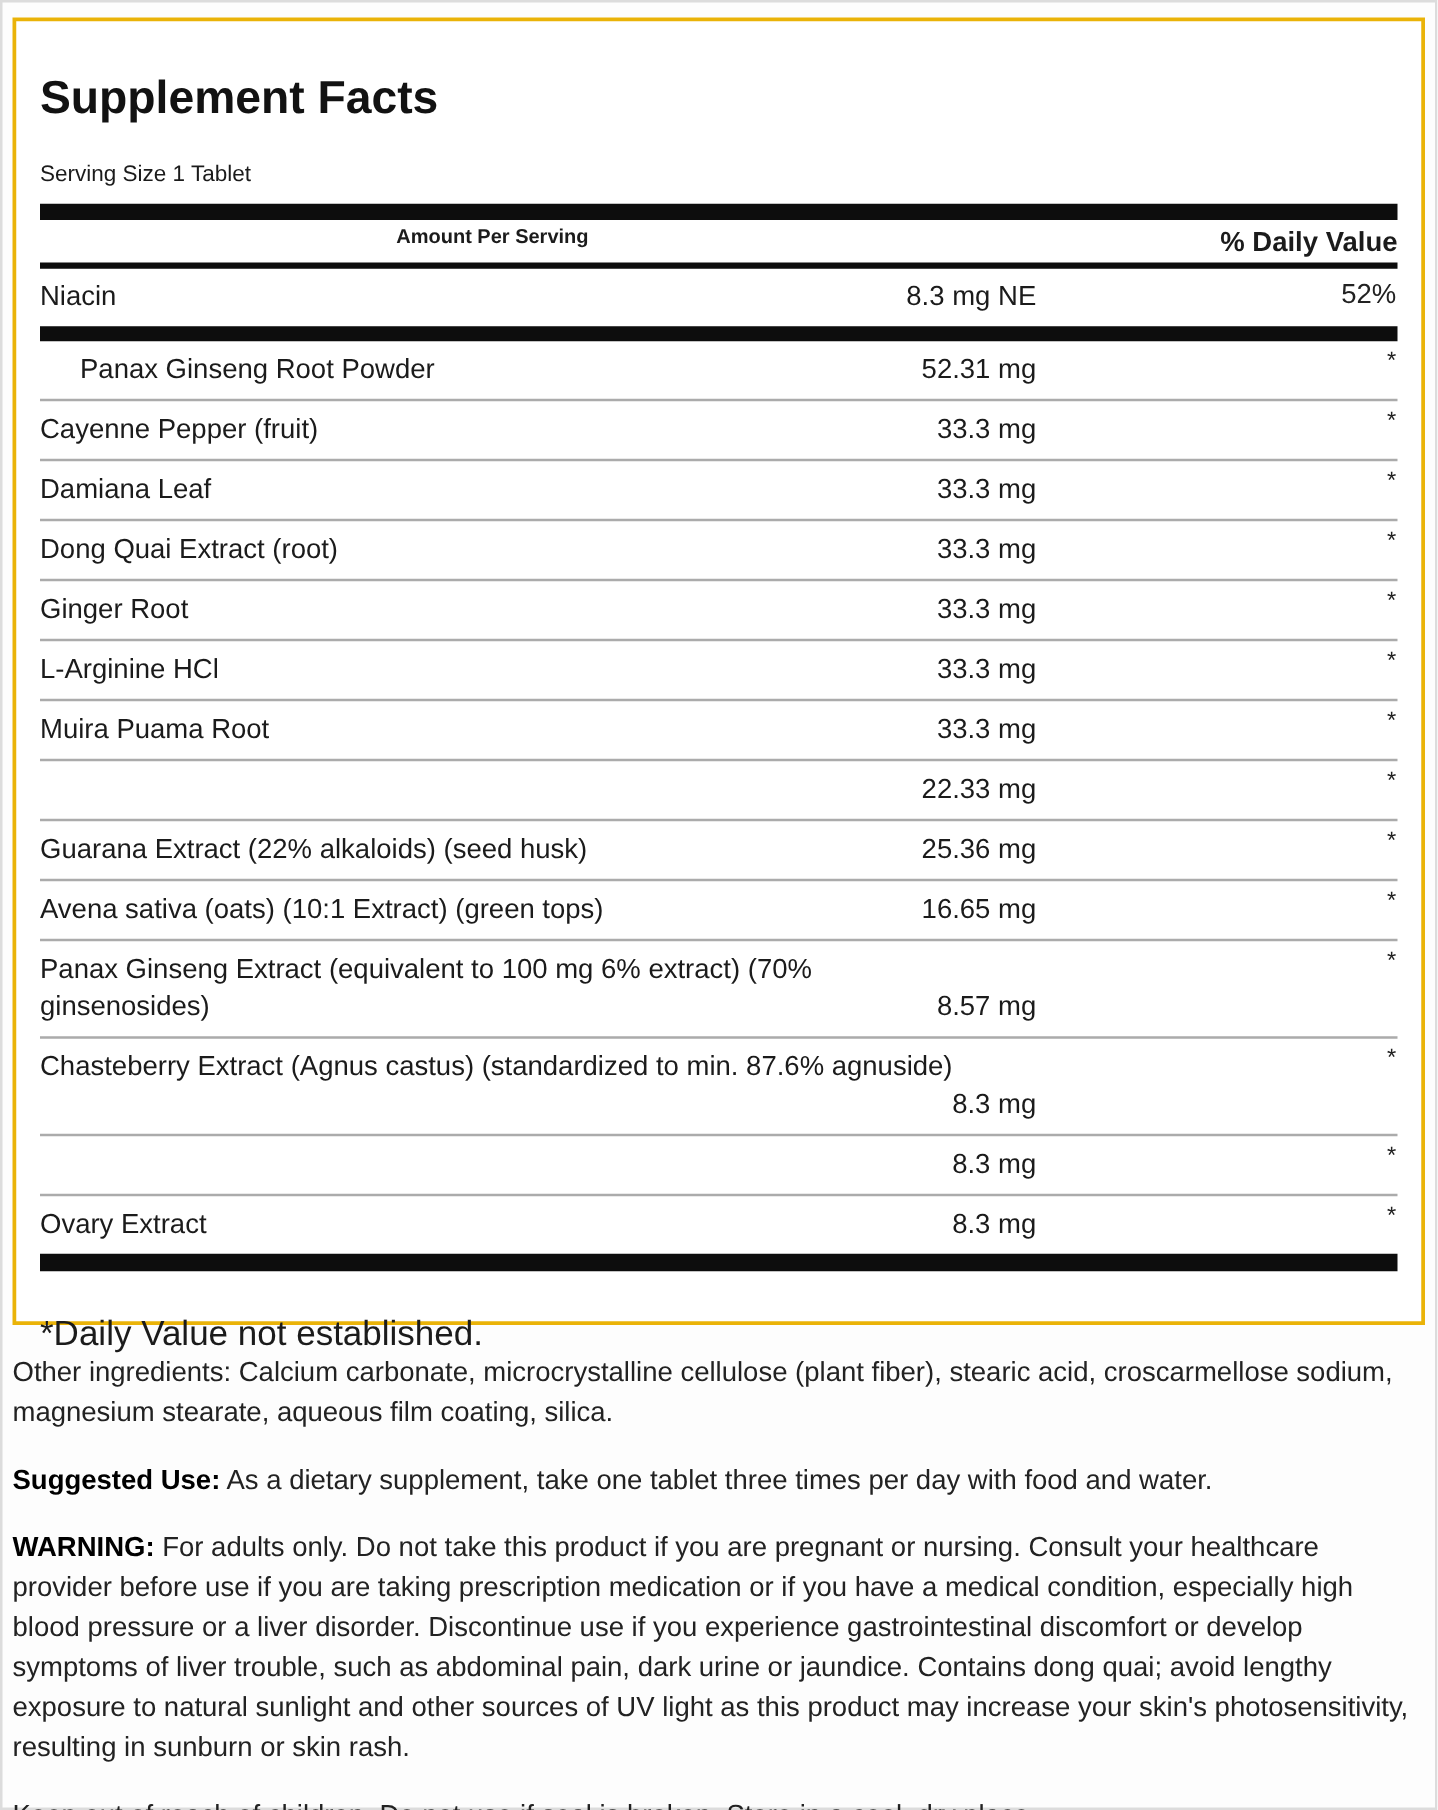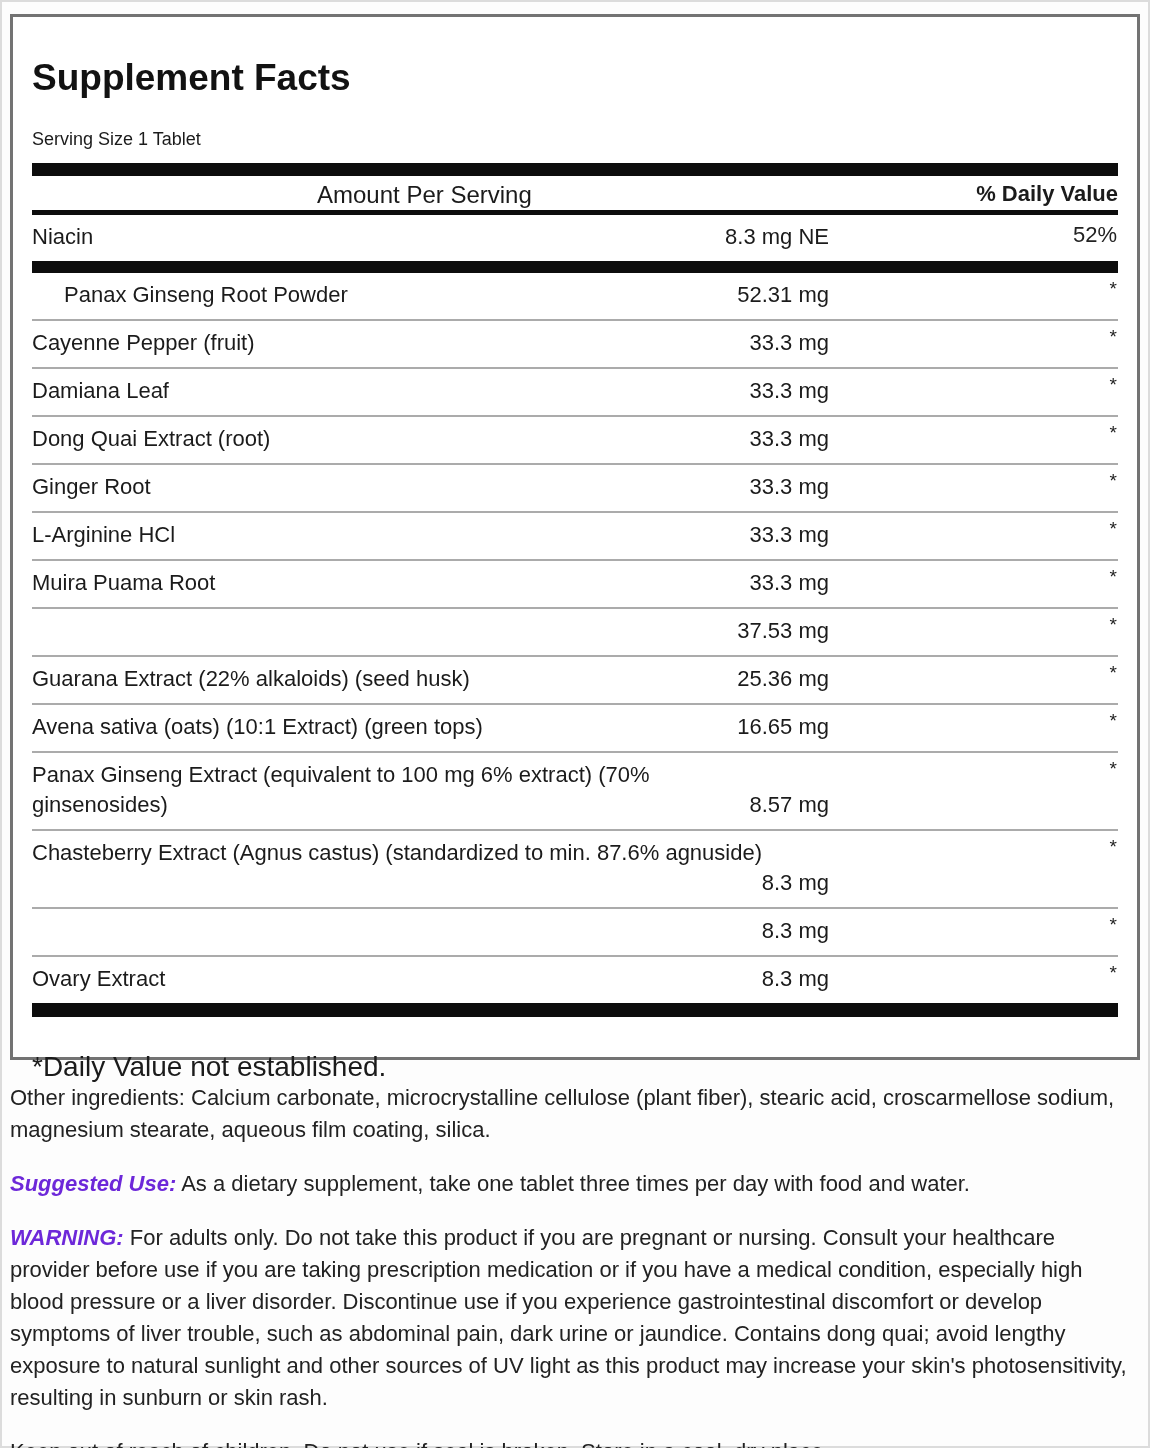--- a/index.html
+++ b/index.html
@@ -11,59 +11,59 @@
     overflow: hidden;
   }
   .page { position: relative; width: 1150px; height: 1448px; background: #fdfdfd; }
   .frame { position: absolute; inset: 0; border: 2px solid #dcdcdc; pointer-events: none; }
 
   
   .facts-box {
     position: absolute; left: 10px; top: 14px;
     width: 1130px; height: 1046px;
     box-sizing: border-box;
-    border: 3px solid #737373;
+    border: 3px solid #eab308;
     padding: 0 19px;
     background: #ffffff;
   }
   .title {
     margin: 40px 0 0;
     font-size: 37px; font-weight: bold; color: #121212;
     letter-spacing: 0;
   }
   .serving { margin-top: 30px; font-size: 18px; }
 
   .bar { background: #0d0d0d; }
   .bar-top    { margin-top: 13px; height: 13px; }
   .bar-thin   { height: 5px; }
   .bar-mid    { height: 12px; }
   .bar-bottom { height: 14px; }
 
   .hdr-row { position: relative; height: 34px; }
-  .hdr-amt { position: absolute; left: 285px; top: 5px; font-size: 24px; font-weight: normal; }
+  .hdr-amt { position: absolute; left: 285px; top: 5px; font-size: 16px; font-weight: bold; }
   .hdr-dv  { position: absolute; right: 0;     top: 5px; font-size: 22px; font-weight: bold; }
 
   .trow { position: relative; font-size: 22px; padding: 7px 0 9px; min-height: 30px; }
   .trow .name { display: block; line-height: 30px; padding-right: 300px; }
   .trow .amount { position: absolute; right: 289px; top: 7px; line-height: 30px; white-space: nowrap; }
   .trow .dv { position: absolute; right: 1px; top: 5px; font-size: 19px; color: #222; }
   .trow.niacin .dv { font-size: 22px; top: 7px; }
   .rows .trow { border-top: 2px solid #ababab; }
   .rows .trow:first-child { border-top: none; margin-left: 32px; }
   .trow.double { min-height: 60px; }
   .trow.double .amount { top: 37px; }
   .trow.double .name.line2 { min-height: 30px; }
 
   .footnote { margin-top: 34px; font-size: 28px; }
 
   
   .info { position: absolute; left: 10px; top: 1082px; width: 1128px; }
   .para { margin: 0; font-size: 22px; line-height: 32px; color: #222; }
   .para + .para { margin-top: 22px; }
-  .para strong { color: #6d28d9; font-style: italic; }
+  .para strong { color: #000000; }
 </style>
 </head>
 <body>
 
 <div class="page">
   <div class="frame"></div>
 
   <div class="facts-box">
     <h1 class="title">Supplement Facts</h1>
     <div class="serving">Serving Size 1 Tablet</div>
@@ -115,21 +115,21 @@
         <span class="name">L-Arginine HCl</span>
         <span class="amount">33.3 mg</span>
         <span class="dv">*</span>
       </div>
       <div class="trow">
         <span class="name">Muira Puama Root</span>
         <span class="amount">33.3 mg</span>
         <span class="dv">*</span>
       </div>
       <div class="trow">
-        <span class="amount">37.53 mg</span>
+        <span class="amount">22.33 mg</span>
         <span class="dv">*</span>
       </div>
       <div class="trow">
         <span class="name">Guarana Extract (22% alkaloids) (seed husk)</span>
         <span class="amount">25.36 mg</span>
         <span class="dv">*</span>
       </div>
       <div class="trow">
         <span class="name">Avena sativa (oats) (10:1 Extract) (green tops)</span>
         <span class="amount">16.65 mg</span>

